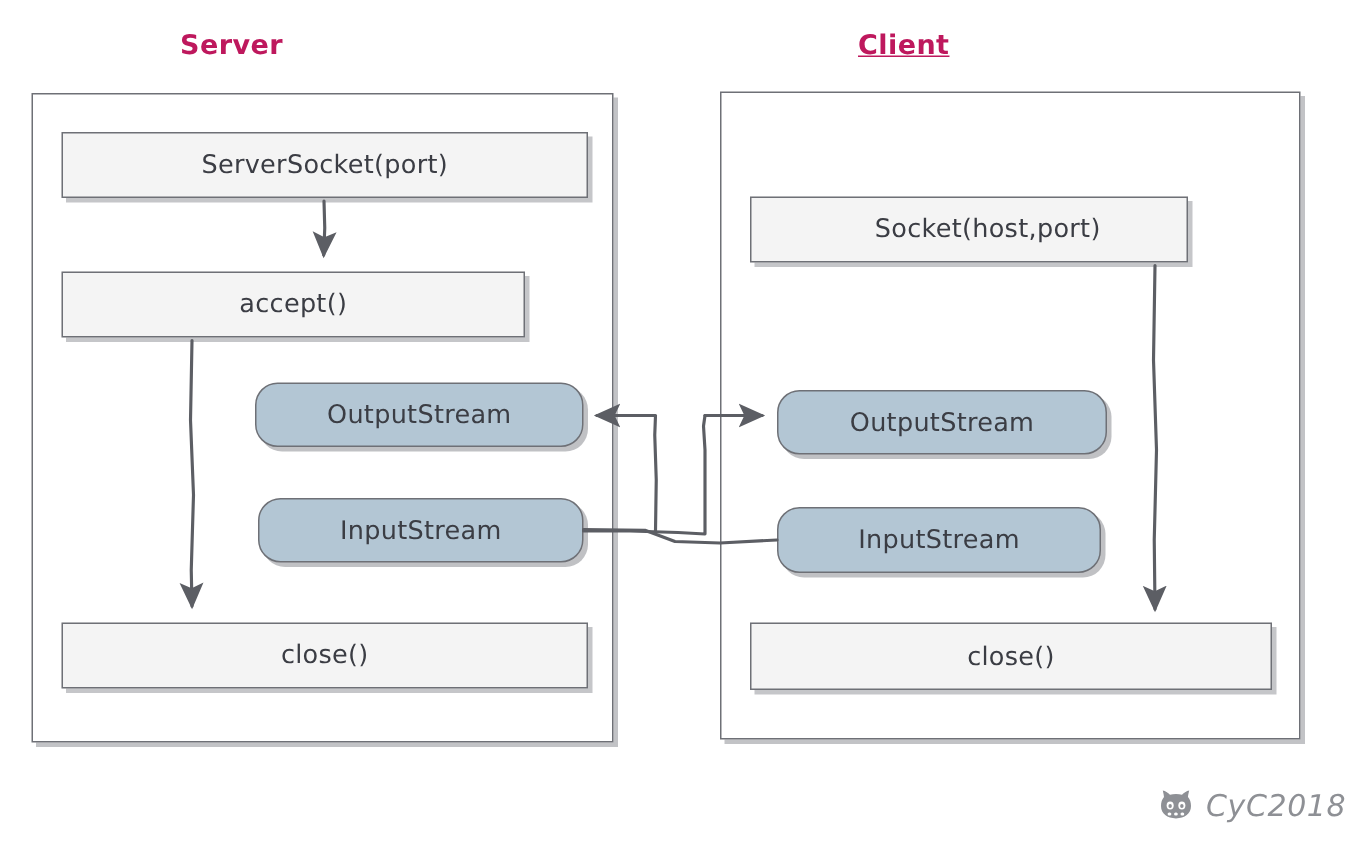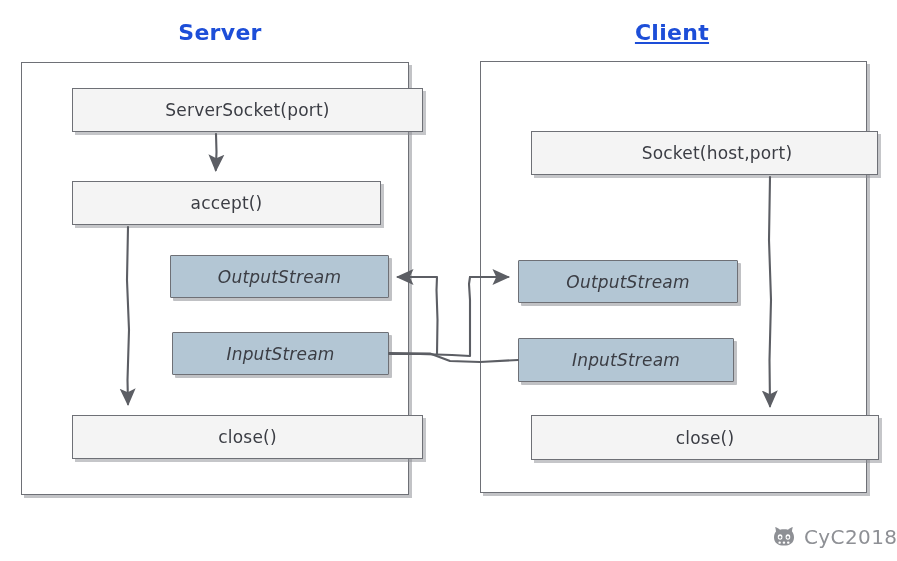--- a/index.html
+++ b/index.html
@@ -17,23 +17,22 @@
     height: 561px;
     background: #ffffff;
     overflow: hidden;
   }
 
   
   .panel-title {
     position: absolute;
     font-family: "DejaVu Sans", sans-serif;
     font-weight: bold;
-    font-size: 22px;
-    color: #1d4ed8;
-    text-align: center;
+    font-size: 18px;
+    color: #be185d;
     letter-spacing: 0.3px;
     white-space: nowrap;
   }
 
   
   .panel {
     position: absolute;
     background: #ffffff;
     border: 1.6px solid #6e7076;
     box-shadow: 3px 3px 0 0 rgba(120,122,128,0.45);
@@ -51,28 +50,26 @@
     font-size: 17px;
     color: #3b3d44;
     text-align: center;
     white-space: nowrap;
     letter-spacing: 0.2px;
   }
   .node.plain {
     background: #f4f4f4;
     border: 1.6px solid #6e7076;
     box-shadow: 3px 3px 0 0 rgba(140,142,148,0.5);
-    margin-left: 31px;
   }
   .node.stream {
     background: #b3c6d4;
     border: 1.6px solid #6e7076;
-    border-radius: 1px;
+    border-radius: 15px;
     box-shadow: 3px 3px 0 0 rgba(140,142,148,0.55);
-    font-style: italic;
   }
 
   
   #wires {
     position: absolute;
     left: 0;
     top: 0;
     width: 897px;
     height: 561px;
     pointer-events: none;
@@ -86,20 +83,21 @@
   }
 
   
   #watermark {
     position: absolute;
     left: 771px;
     top: 524px;
     display: flex;
     align-items: center;
     gap: 7px;
+    font-style: italic;
   }
   #watermark .wm-text {
     font-family: "DejaVu Sans", sans-serif;
     font-size: 20px;
     color: #8e9095;
     letter-spacing: 0.4px;
   }
 </style>
 </head>
 <body>
@@ -117,21 +115,21 @@
   <div class="node plain" style="left:41px; top:181px; width:309px; height:44px;">accept()</div>
 
   <div class="node stream" style="left:170px; top:255px; width:219px; height:43px;">OutputStream</div>
 
   <div class="node stream" style="left:172px; top:332px; width:217px; height:43px;">InputStream</div>
 
   <div class="node plain" style="left:41px; top:415px; width:351px; height:44px;">close()</div>
 
   <div class="panel" style="left:480px; top:61px; width:387px; height:432px;"></div>
 
-  <div class="node plain" style="left:500px; top:131px; width:347px; height:44px;padding-left:25px;">Socket(host,port)</div>
+  <div class="node plain" style="left:500px; top:131px; width:292px; height:44px;padding-left:25px;">Socket(host,port)</div>
 
   <div class="node stream" style="left:518px; top:260px; width:220px; height:43px;">OutputStream</div>
 
   <div class="node stream" style="left:518px; top:338px; width:216px; height:44px;">InputStream</div>
 
   <div class="node plain" style="left:500px; top:415px; width:348px; height:45px;">close()</div>
 
   <svg id="wires" viewBox="0 0 897 561">
     <defs>
       <marker id="arrowhead" markerWidth="9" markerHeight="9" refX="7.4" refY="4.5" orient="auto" markerUnits="strokeWidth">

